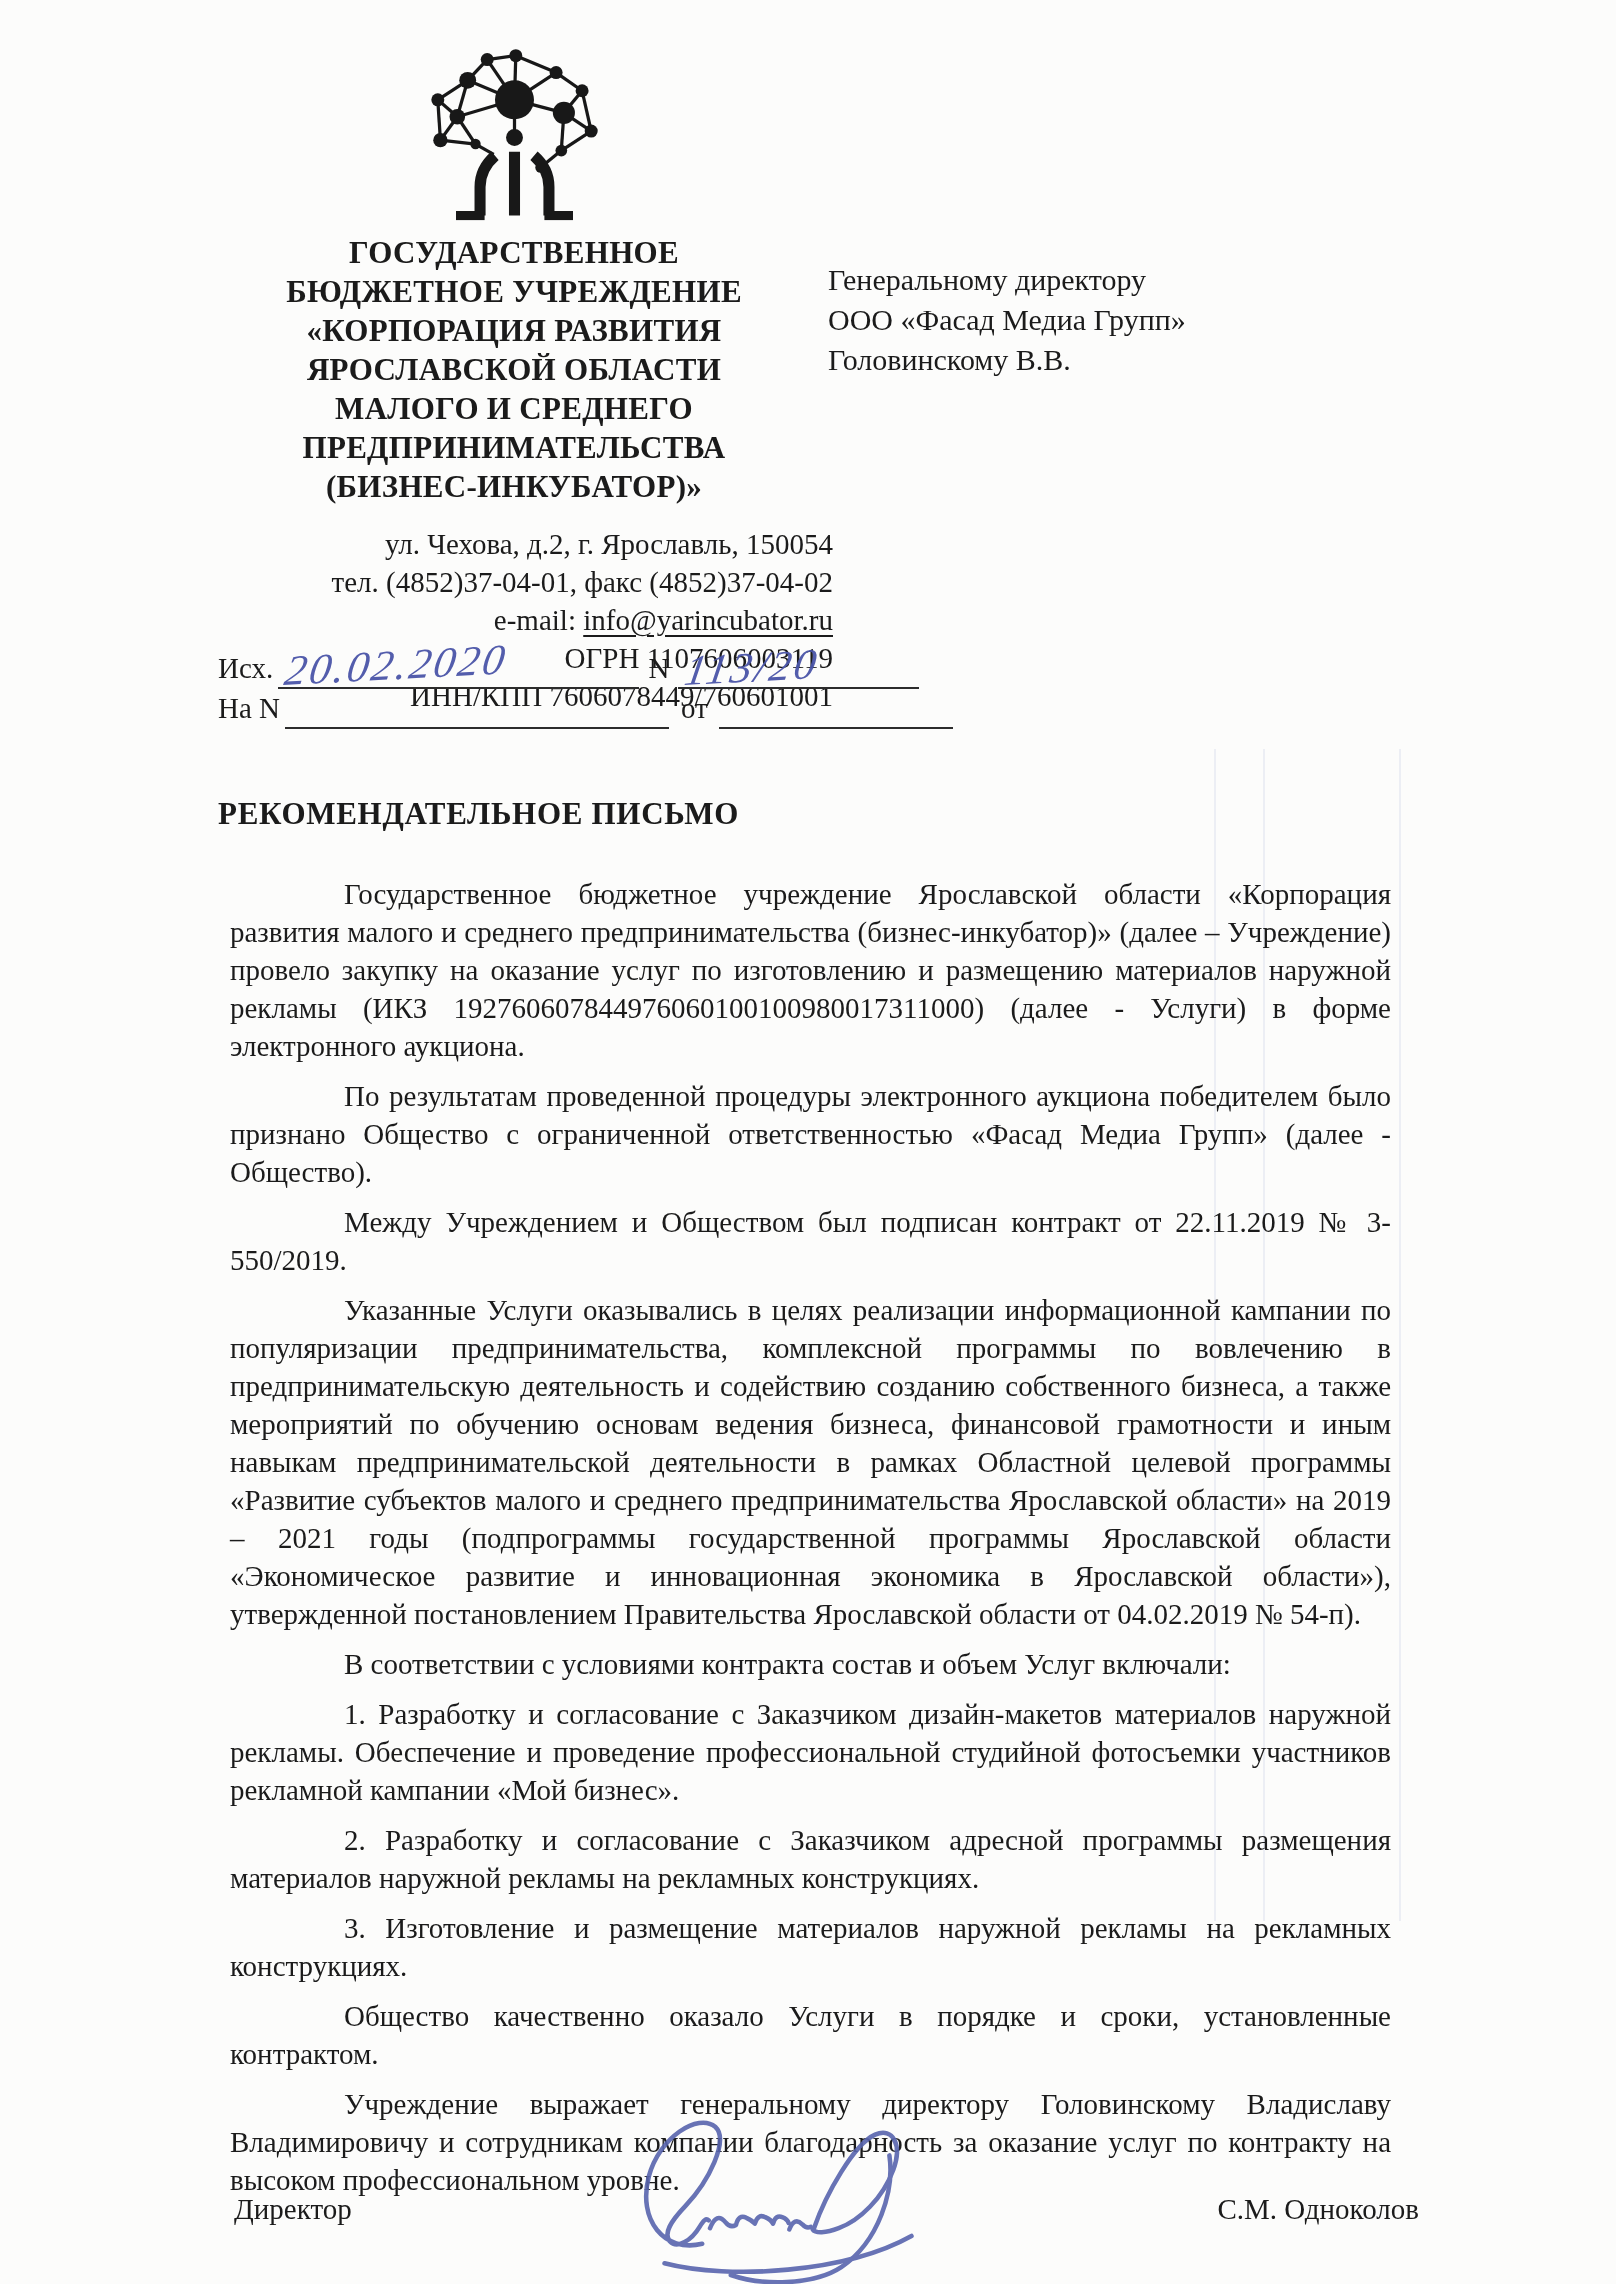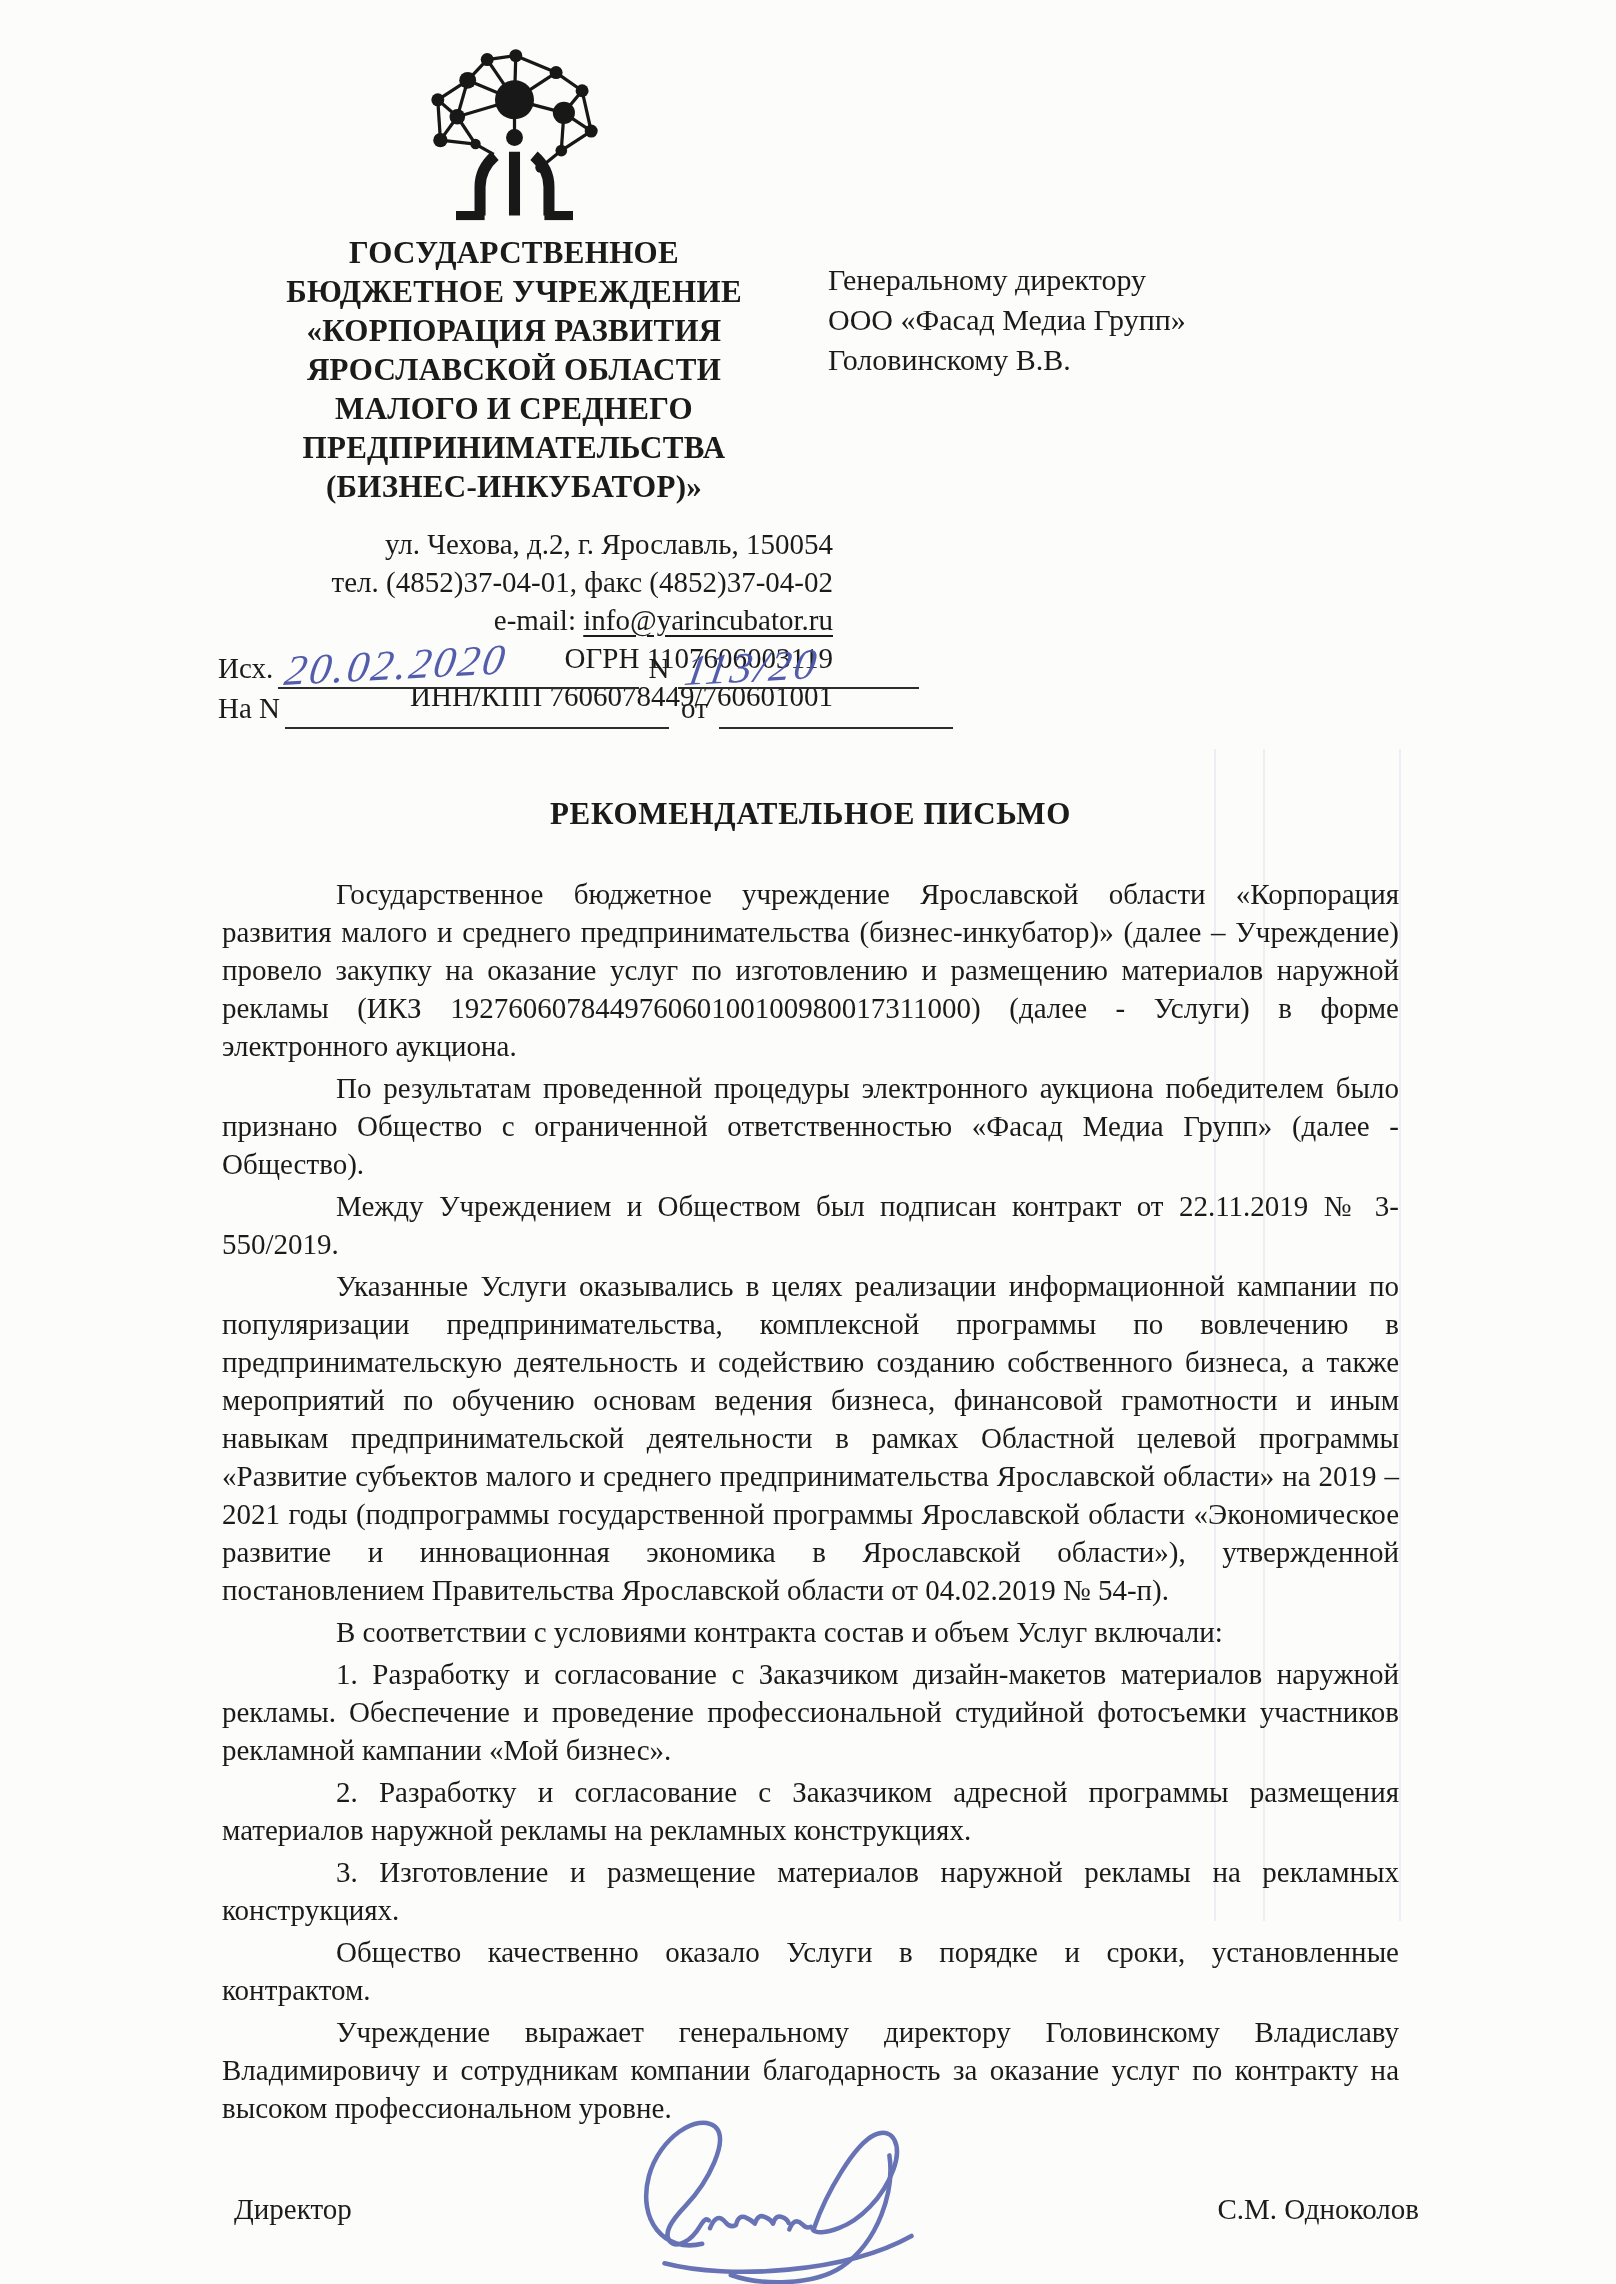--- a/index.html
+++ b/index.html
@@ -40,23 +40,23 @@
     white-space:nowrap;letter-spacing:2.6px;opacity:0.95;
   }
   .nlabel{margin:0 3.9px;}
   .otlabel{margin:0 6.5px;}
 
   
   .addressee{position:absolute;left:828px;top:260px;font-size:30px;line-height:40px;}
 
   
   .content{position:absolute;left:218px;top:796px;width:1185px;}
-  .doc-title{text-align:center;font-weight:bold;font-size:31px;letter-spacing:0.7px;margin:0 0 43px 0;}
+  .doc-title{text-align:left;font-weight:bold;font-size:31px;letter-spacing:0.7px;margin:0 0 43px 0;}
   .body-text p{
-    margin:4px;
+    margin:12px;
     font-size:29px;line-height:38px;
     text-align:justify;text-indent:114px;
   }
 
   
   .sig-row{position:absolute;left:234px;top:2193px;width:1185px;display:flex;justify-content:space-between;font-size:29px;}
   .sig-img{position:absolute;left:586px;top:2093px;width:417px;height:195px;}
 
   svg{display:block;}
 </style>

